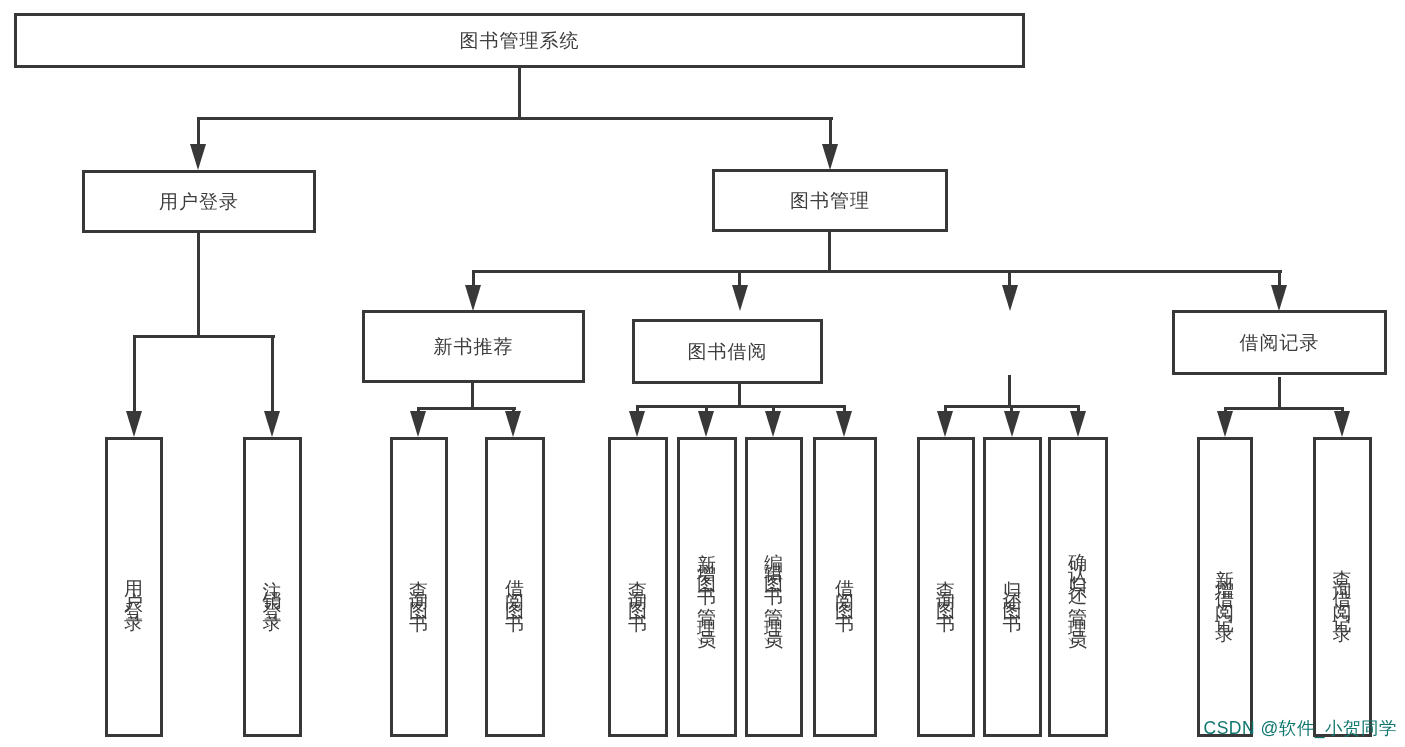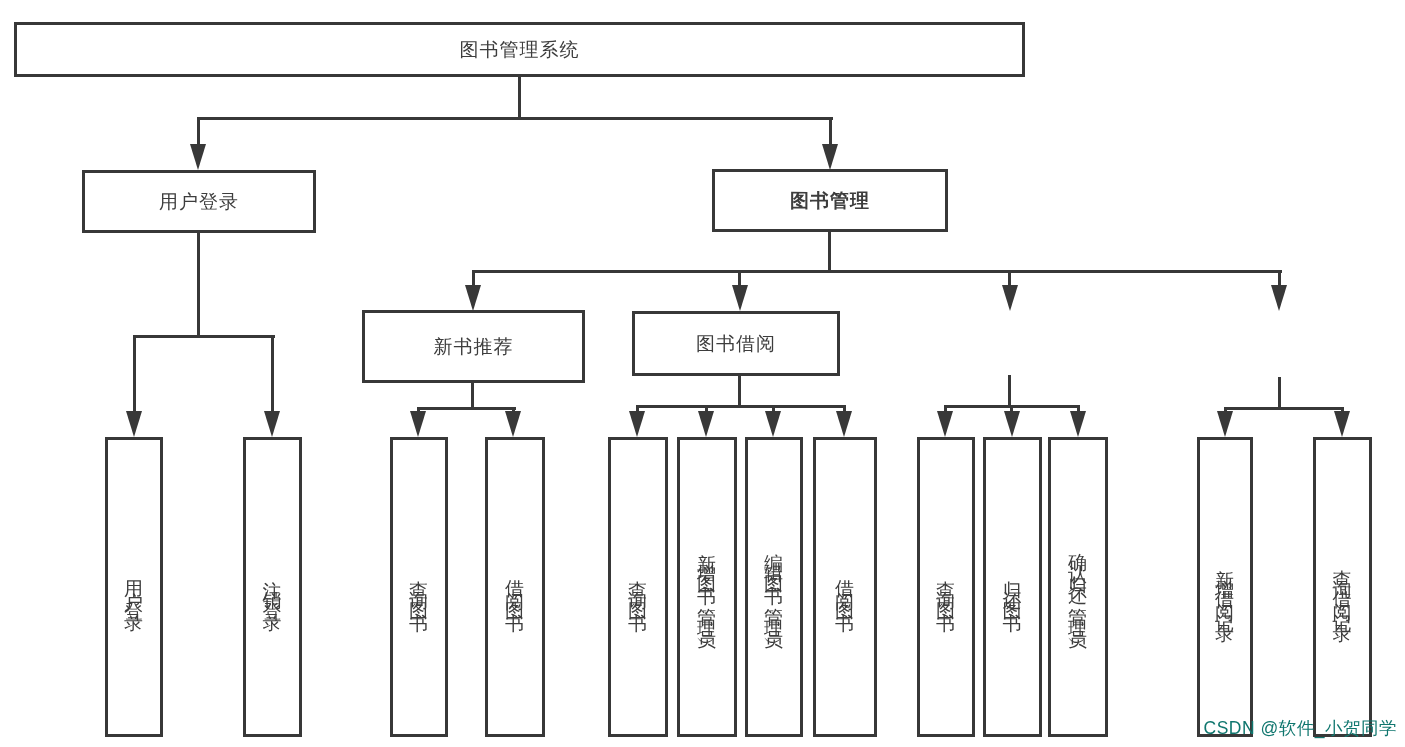--- a/index.html
+++ b/index.html
@@ -47,25 +47,25 @@
     position: absolute;
     right: 8px;
     bottom: 7px;
     font-size: 17.5px;
     letter-spacing: 0.5px;
     color: #0f766e;
     z-index: 5;
     white-space: nowrap;
   }
   
-  #root-box      { left:14px;  top:22px;  width:1011px; height:55px; }
+  #root-box      { left:14px;  top:13px;  width:1011px; height:55px; }
   #user-login    { left:82px;  top:170px; width:234px;  height:63px; }
-  #book-mgmt     { left:712px; top:169px; width:236px;  height:63px;font-weight:bold; }
+  #book-mgmt     { left:712px; top:169px; width:236px;  height:63px; }
   #recommend     { left:362px; top:310px; width:223px;  height:73px; }
-  #borrow        { left:632px; top:311px; width:208px;  height:65px; }
+  #borrow        { left:632px; top:319px; width:191px;  height:65px; }
   #current       { left:902px; top:310px; width:216px;  height:65px; }
   #records       { left:1172px;top:310px; width:215px;  height:65px; }
   .leaf          { top:437px; height:300px; }
   #leaf-u1 { left:105px;  width:58px; }
   #leaf-u2 { left:243px;  width:59px; }
   #leaf-r1 { left:390px;  width:58px; }
   #leaf-r2 { left:485px;  width:60px; }
   #leaf-b1 { left:608px;  width:60px; }
   #leaf-b2 { left:677px;  width:60px; }
   #leaf-b3 { left:745px;  width:58px; }
@@ -90,20 +90,23 @@
   </div>
   <div class="node h" id="book-mgmt">
     <span>图书管理</span>
   </div>
 
   <div class="node h" id="recommend">
     <span>新书推荐</span>
   </div>
   <div class="node h" id="borrow">
     <span>图书借阅</span>
+  </div>
+  <div class="node h" id="records">
+    <span>借阅记录</span>
   </div>
 
   <div class="node leaf" id="leaf-u1">
     <span class="vtext">用户登录</span>
   </div>
   <div class="node leaf" id="leaf-u2">
     <span class="vtext">注销登录</span>
   </div>
 
   <div class="node leaf" id="leaf-r1">

